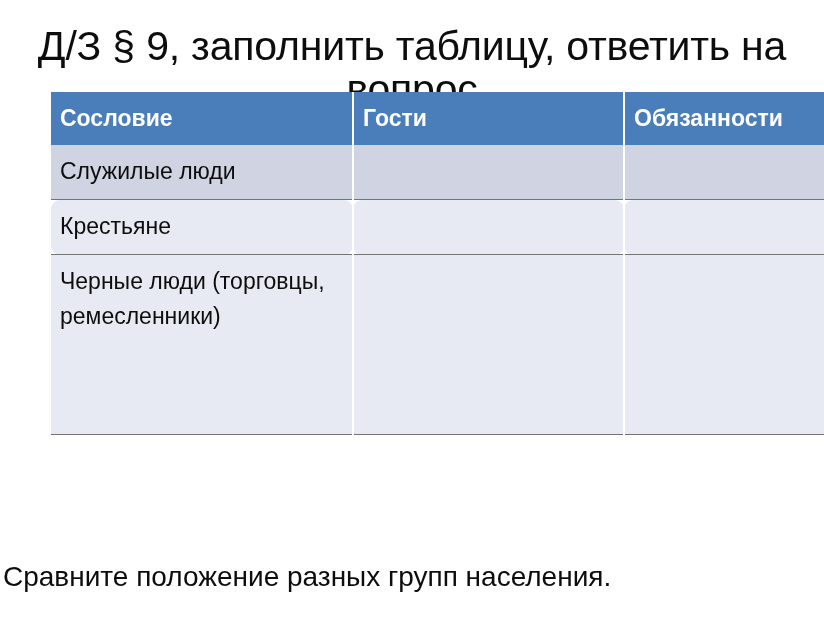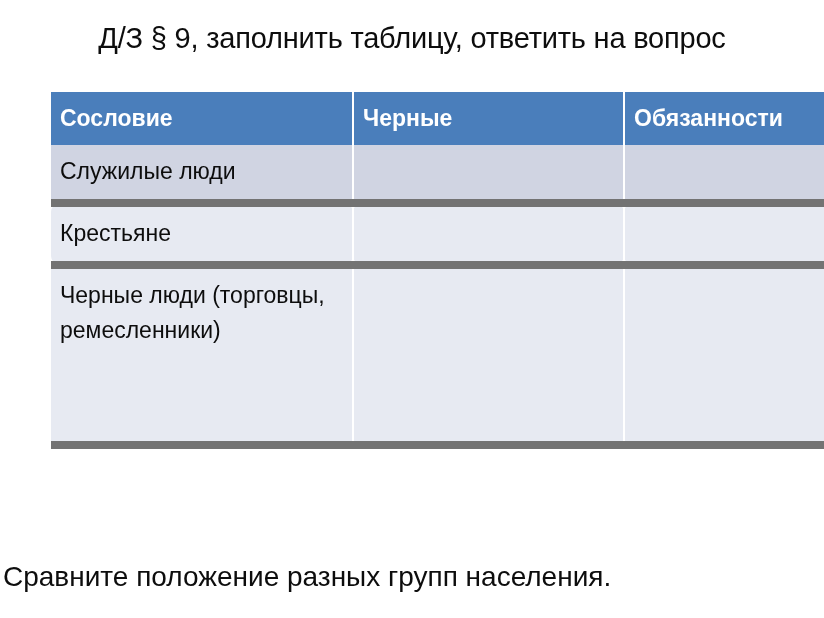--- a/index.html
+++ b/index.html
@@ -25,21 +25,21 @@
     box-sizing: border-box;
   }
 
   
   .slide-title {
     position: absolute;
     left: 0;
     top: -2px;
     width: 824px;
     text-align: center;
-    font-size: 29px;
+    font-size: 41px;
     line-height: 43px;
     font-weight: 400;
     color: #0d0d0d;
     letter-spacing: -0.2px;
     padding: 0 6px;
     box-sizing: border-box;
     white-space: pre-wrap;
   }
 
   
@@ -75,21 +75,21 @@
   }
   table.data-table thead th:last-child { border-right: none; }
 
   table.data-table tbody td {
     padding: 9px 9px 10px 9px;
     vertical-align: top;
     line-height: 35px;
     font-size: 23px;
     color: #0d0d0d;
     border-right: 2px solid #ffffff;
-    border-bottom: 8px solid #737373;
+    border-bottom: 1px solid #737373;
     box-sizing: border-box;
     word-wrap: break-word;
   }
   table.data-table tbody td:last-child { border-right: none; }
 
   table.data-table tbody tr.odd td  { background: #d0d4e2; }
   table.data-table tbody tr.even td { background: #e7eaf2; }
 
   table.data-table tbody tr.r1 td { height: 54px; }
   table.data-table tbody tr.r2 td { height: 53px; border-radius: 9px; }
@@ -120,21 +120,21 @@
   <div class="table-wrap">
     <table class="data-table">
       <colgroup>
         <col class="c1">
         <col class="c2">
         <col class="c3">
       </colgroup>
       <thead>
         <tr>
           <th>Сословие</th>
-          <th>Черные</th>
+          <th>Гости</th>
           <th>Обязанности</th>
         </tr>
       </thead>
       <tbody>
         <tr class="odd r1">
           <td>Служилые люди</td>
           <td></td>
           <td></td>
         </tr>
         <tr class="even r2">

